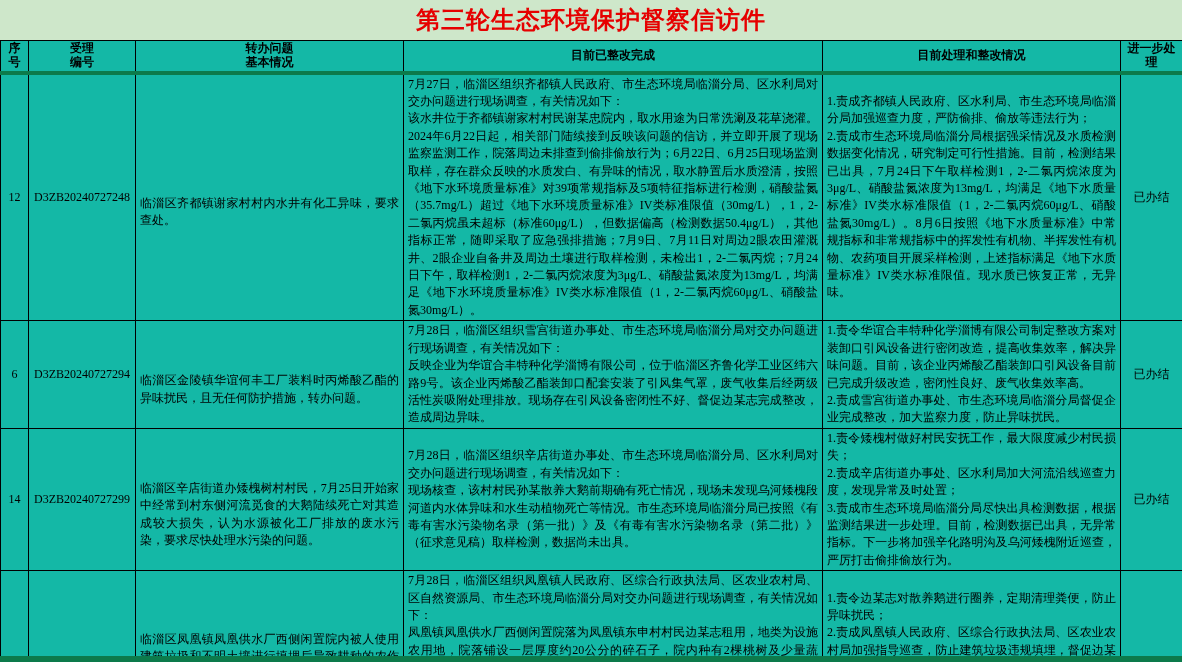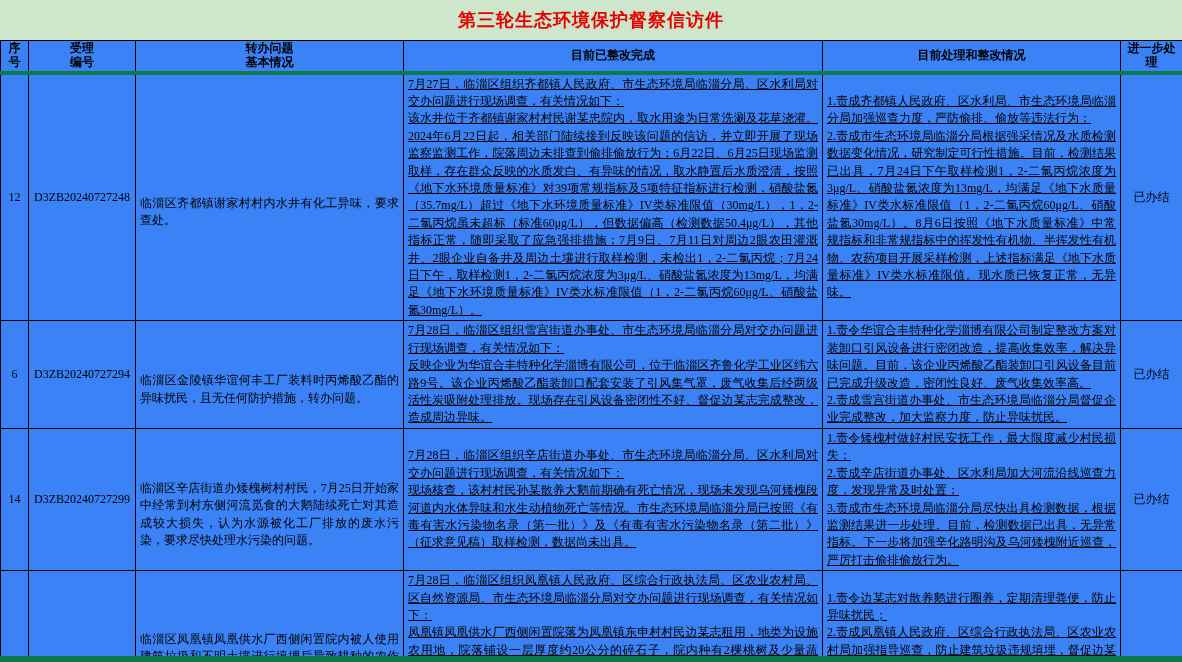--- a/index.html
+++ b/index.html
@@ -3,46 +3,46 @@
 <meta charset="utf-8">
 <style>
   html,body{margin:0;padding:0;}
   body{
     width:1182px;height:662px;overflow:hidden;
     background:#cee7ca;color:#000;
     font-family:"Liberation Serif","DejaVu Serif",serif;
   }
   .title{
     height:40px;line-height:40px;text-align:center;
-    font-size:18px;font-weight:bold;color:#e60000;
+    font-size:24px;font-weight:bold;color:#e60000;
     letter-spacing:1px;
   }
   table{
     border-collapse:collapse;table-layout:fixed;width:1182px;
   }
   th,td{
-    border:1px solid #000;background:#3b82f6;
+    border:1px solid #000;background:#14b8a6;
     padding:1px 4px;vertical-align:middle;overflow:hidden;
     font-size:12px;
   }
   thead th{
     height:26px;font-weight:bold;text-align:center;
     border-bottom:4px solid #0c7a4b;line-height:1.15;
   }
   .pre{white-space:pre-wrap;}
   .cell-text{
     text-align:justify;line-height:1.45;white-space:pre-wrap;
   }
   td.seq,td.caseno,td.status{text-align:center;}
   td.issue .cell-text{text-align:justify;margin-top:30px;}
   tr.r12{height:216px;}
   tr.r13{height:108px;}
   tr.r14{height:108px;}
   tr.r15{height:150px;}
-  td.top{vertical-align:middle;text-decoration:underline;}
+  td.top{vertical-align:middle;}
   .bottom-bar{
     position:fixed;left:0;bottom:0;width:1182px;height:6px;
     background:#0c7a4b;
   }
 </style>
 </head>
 <body>
 
 <div class="title">第三轮生态环境保护督察信访件</div>
 

